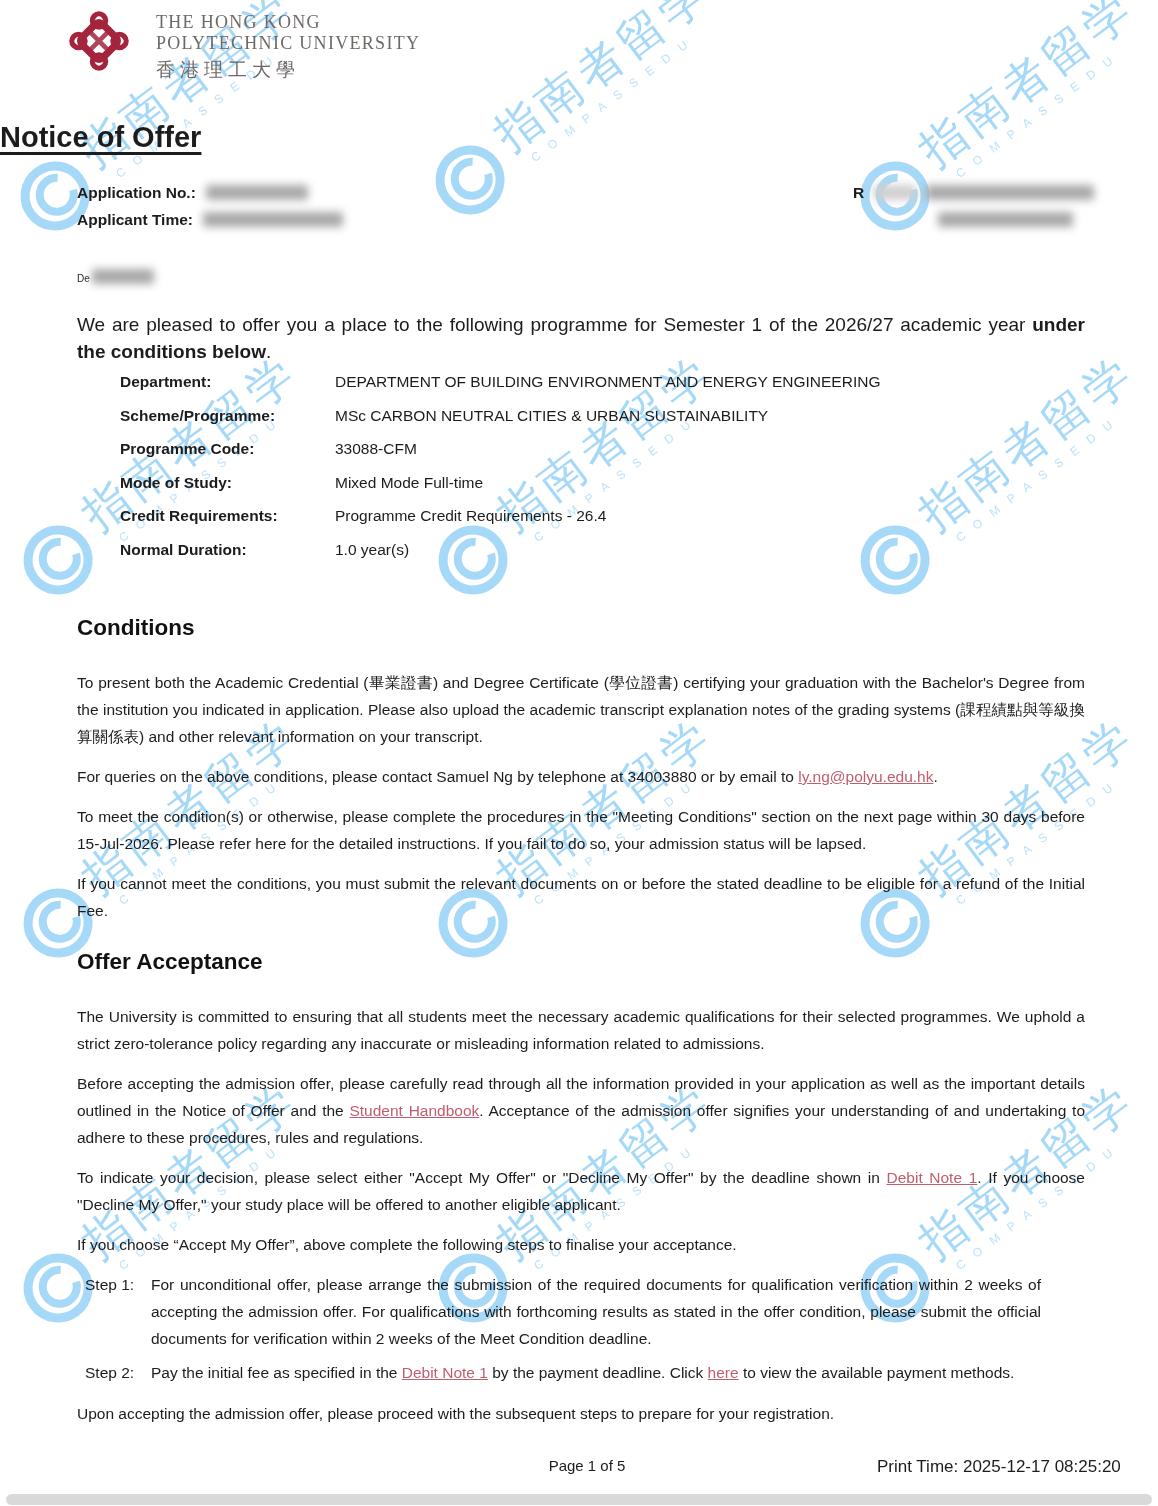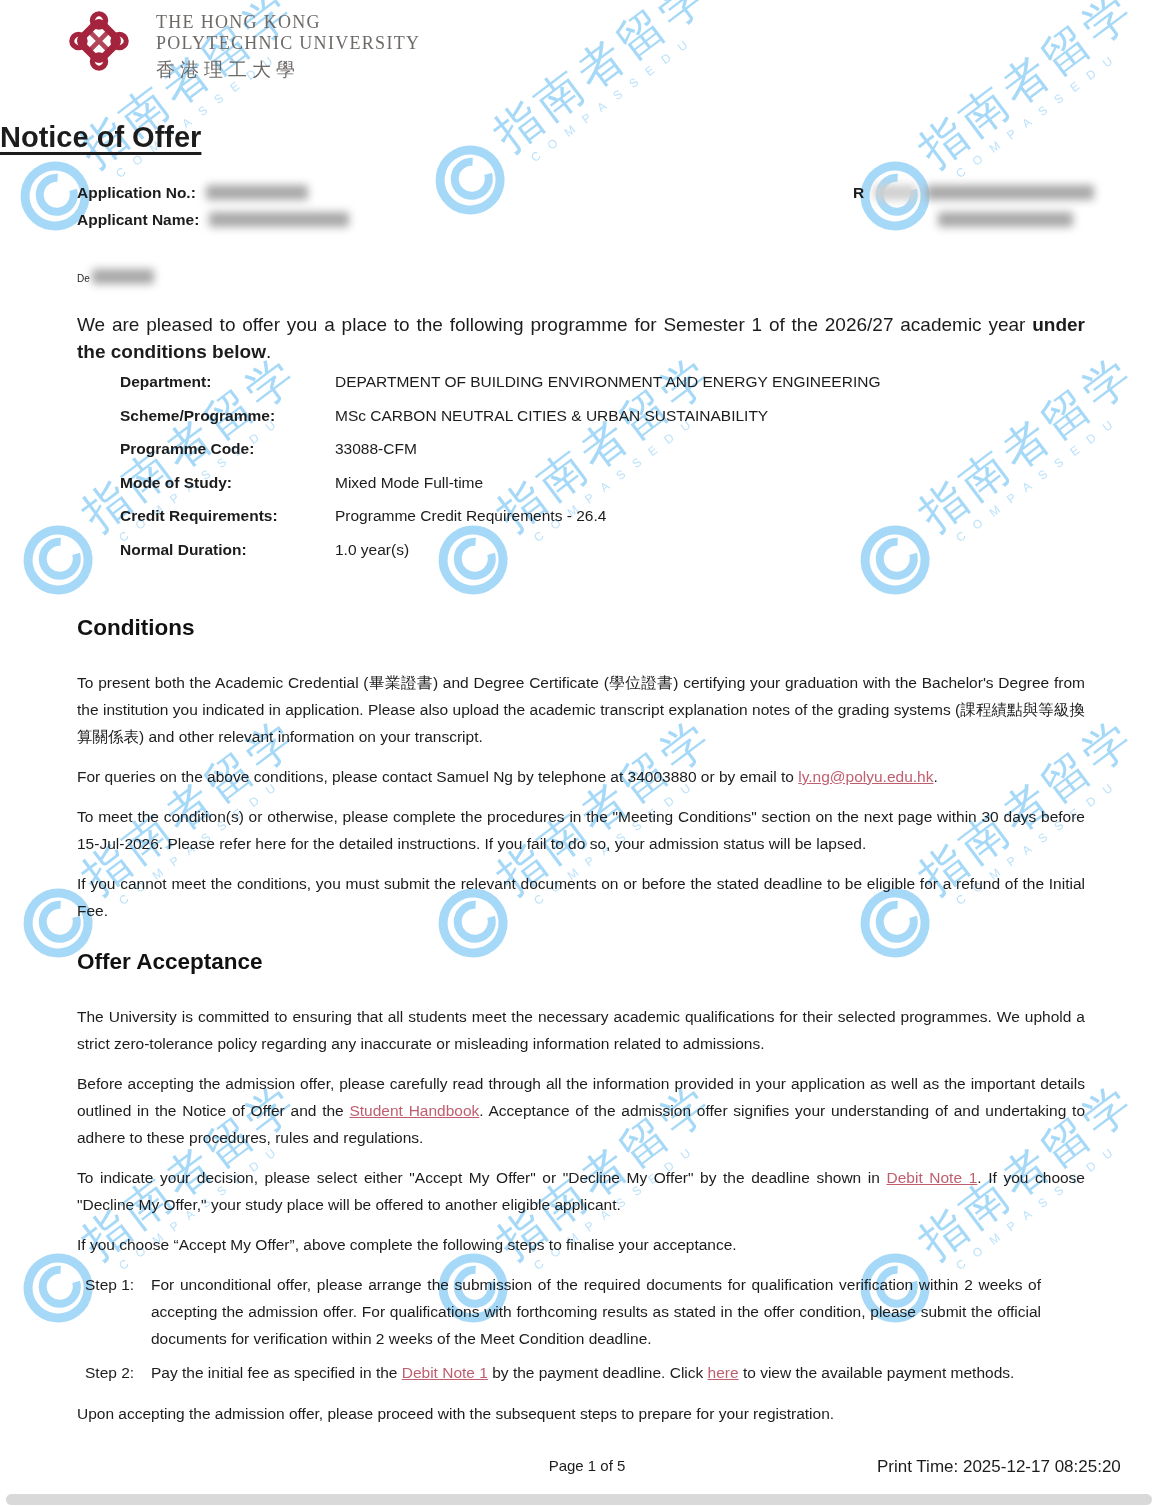--- a/index.html
+++ b/index.html
@@ -192,21 +192,21 @@
 
     <div class="univ">
       <div class="univ-en">THE HONG KONG</div>
       <div class="univ-en">POLYTECHNIC UNIVERSITY</div>
       <div class="univ-zh">香港理工大學</div>
     </div>
 
     <div class="doc-title">Notice of Offer</div>
 
     <div class="meta meta-l1"><span>Application No.:</span><span class="redact" style="width:102px"></span></div>
-    <div class="meta meta-l2"><span>Applicant Name:</span><span class="redact" style="width:140px"></span></div>
+    <div class="meta meta-l2"><span>Applicant Time:</span><span class="redact" style="width:140px"></span></div>
     <div class="meta meta-r1"><span>R</span><span class="redact light" style="width:42px"></span><span class="redact" style="width:168px"></span></div>
     <div class="meta meta-r2"><span class="redact" style="width:135px;margin-left:0"></span></div>
 
     <div class="salutation"><span>De</span><span class="redact" style="width:62px;margin-left:2px"></span></div>
 
     <div class="intro"><span>We are pleased to offer you a place to the following programme for Semester 1 of the 2026/27 academic year </span><span class="b">under the conditions below</span><span>.</span></div>
 
     <div class="prog">
       <div class="prog-row">
           <span class="prog-label">Department:</span>

